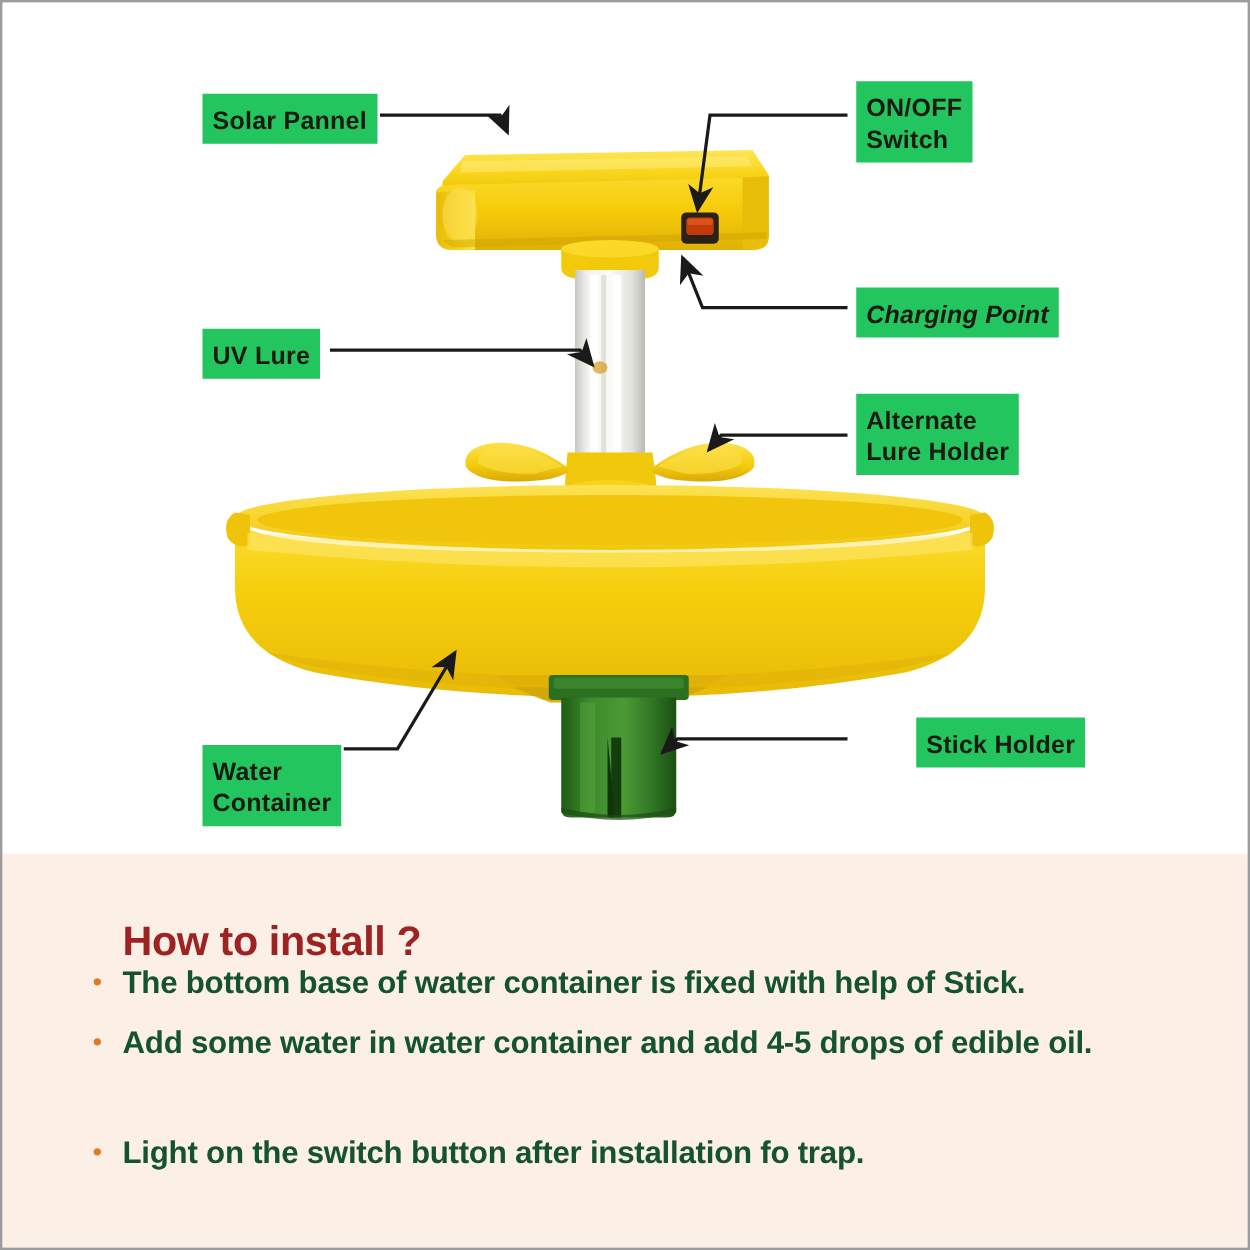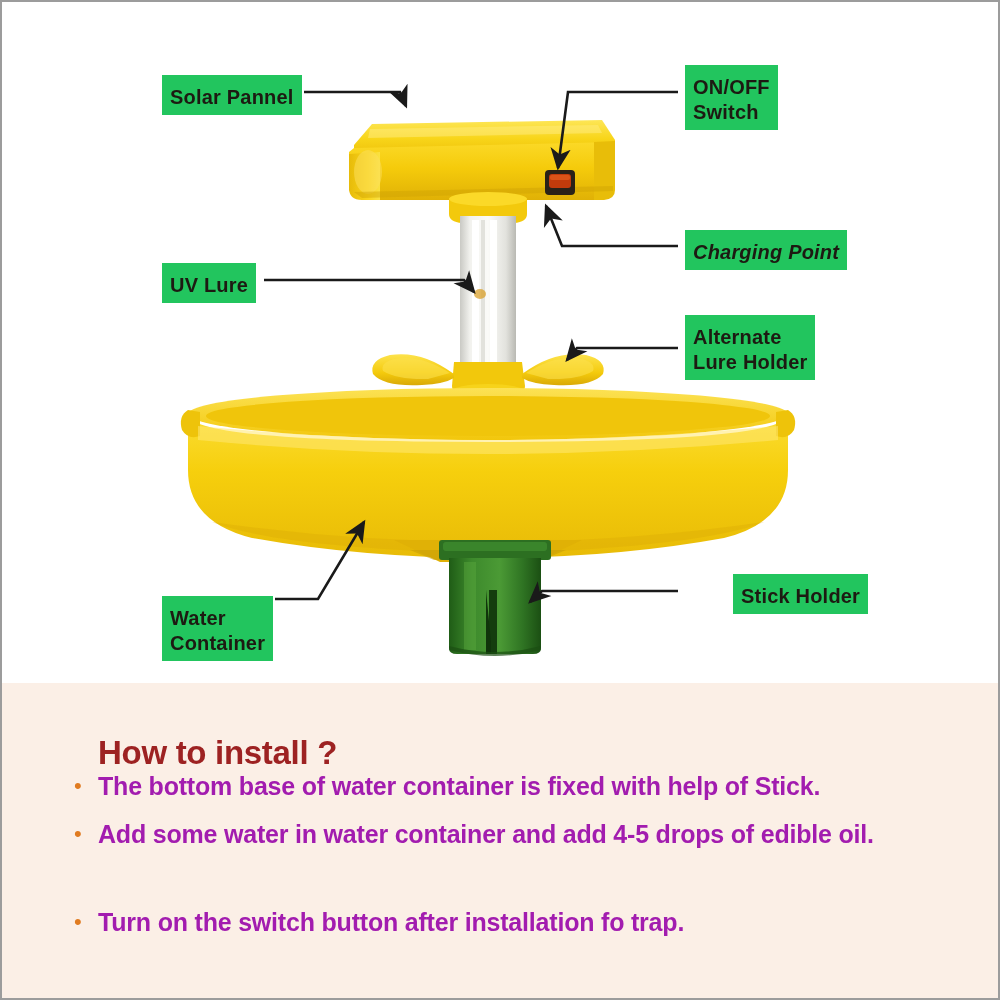--- a/index.html
+++ b/index.html
@@ -68,21 +68,21 @@
   .bullet-dot{
     color:#e07b20;
     font-size:22px;
     line-height:30px;
     width:24px;
     flex:0 0 24px;
     text-align:left;
     padding-top:2px;
   }
   .bullet-text{
-    color:#a21caf;
+    color:#14532d;
     font-size:25px;
     line-height:34px;
     font-weight:bold;
     letter-spacing:-0.2px;
     max-width:840px;
   }
   #bullet-0{top:86px;}
   #bullet-1{top:134px;}
   #bullet-2{top:222px;}
 </style>
@@ -274,17 +274,17 @@
       <span class="bullet-text">The bottom base of water container is fixed with help of Stick.</span>
     </div>
 
     <div class="bullet-row" id="bullet-1">
       <span class="bullet-dot">•</span>
       <span class="bullet-text">Add some water in water container and add 4-5 drops of edible oil.</span>
     </div>
 
     <div class="bullet-row" id="bullet-2">
       <span class="bullet-dot">•</span>
-      <span class="bullet-text">Turn on the switch button after installation fo trap.</span>
+      <span class="bullet-text">Light on the switch button after installation fo trap.</span>
     </div>
   </div>
 
 </div>
 
 </body></html>

